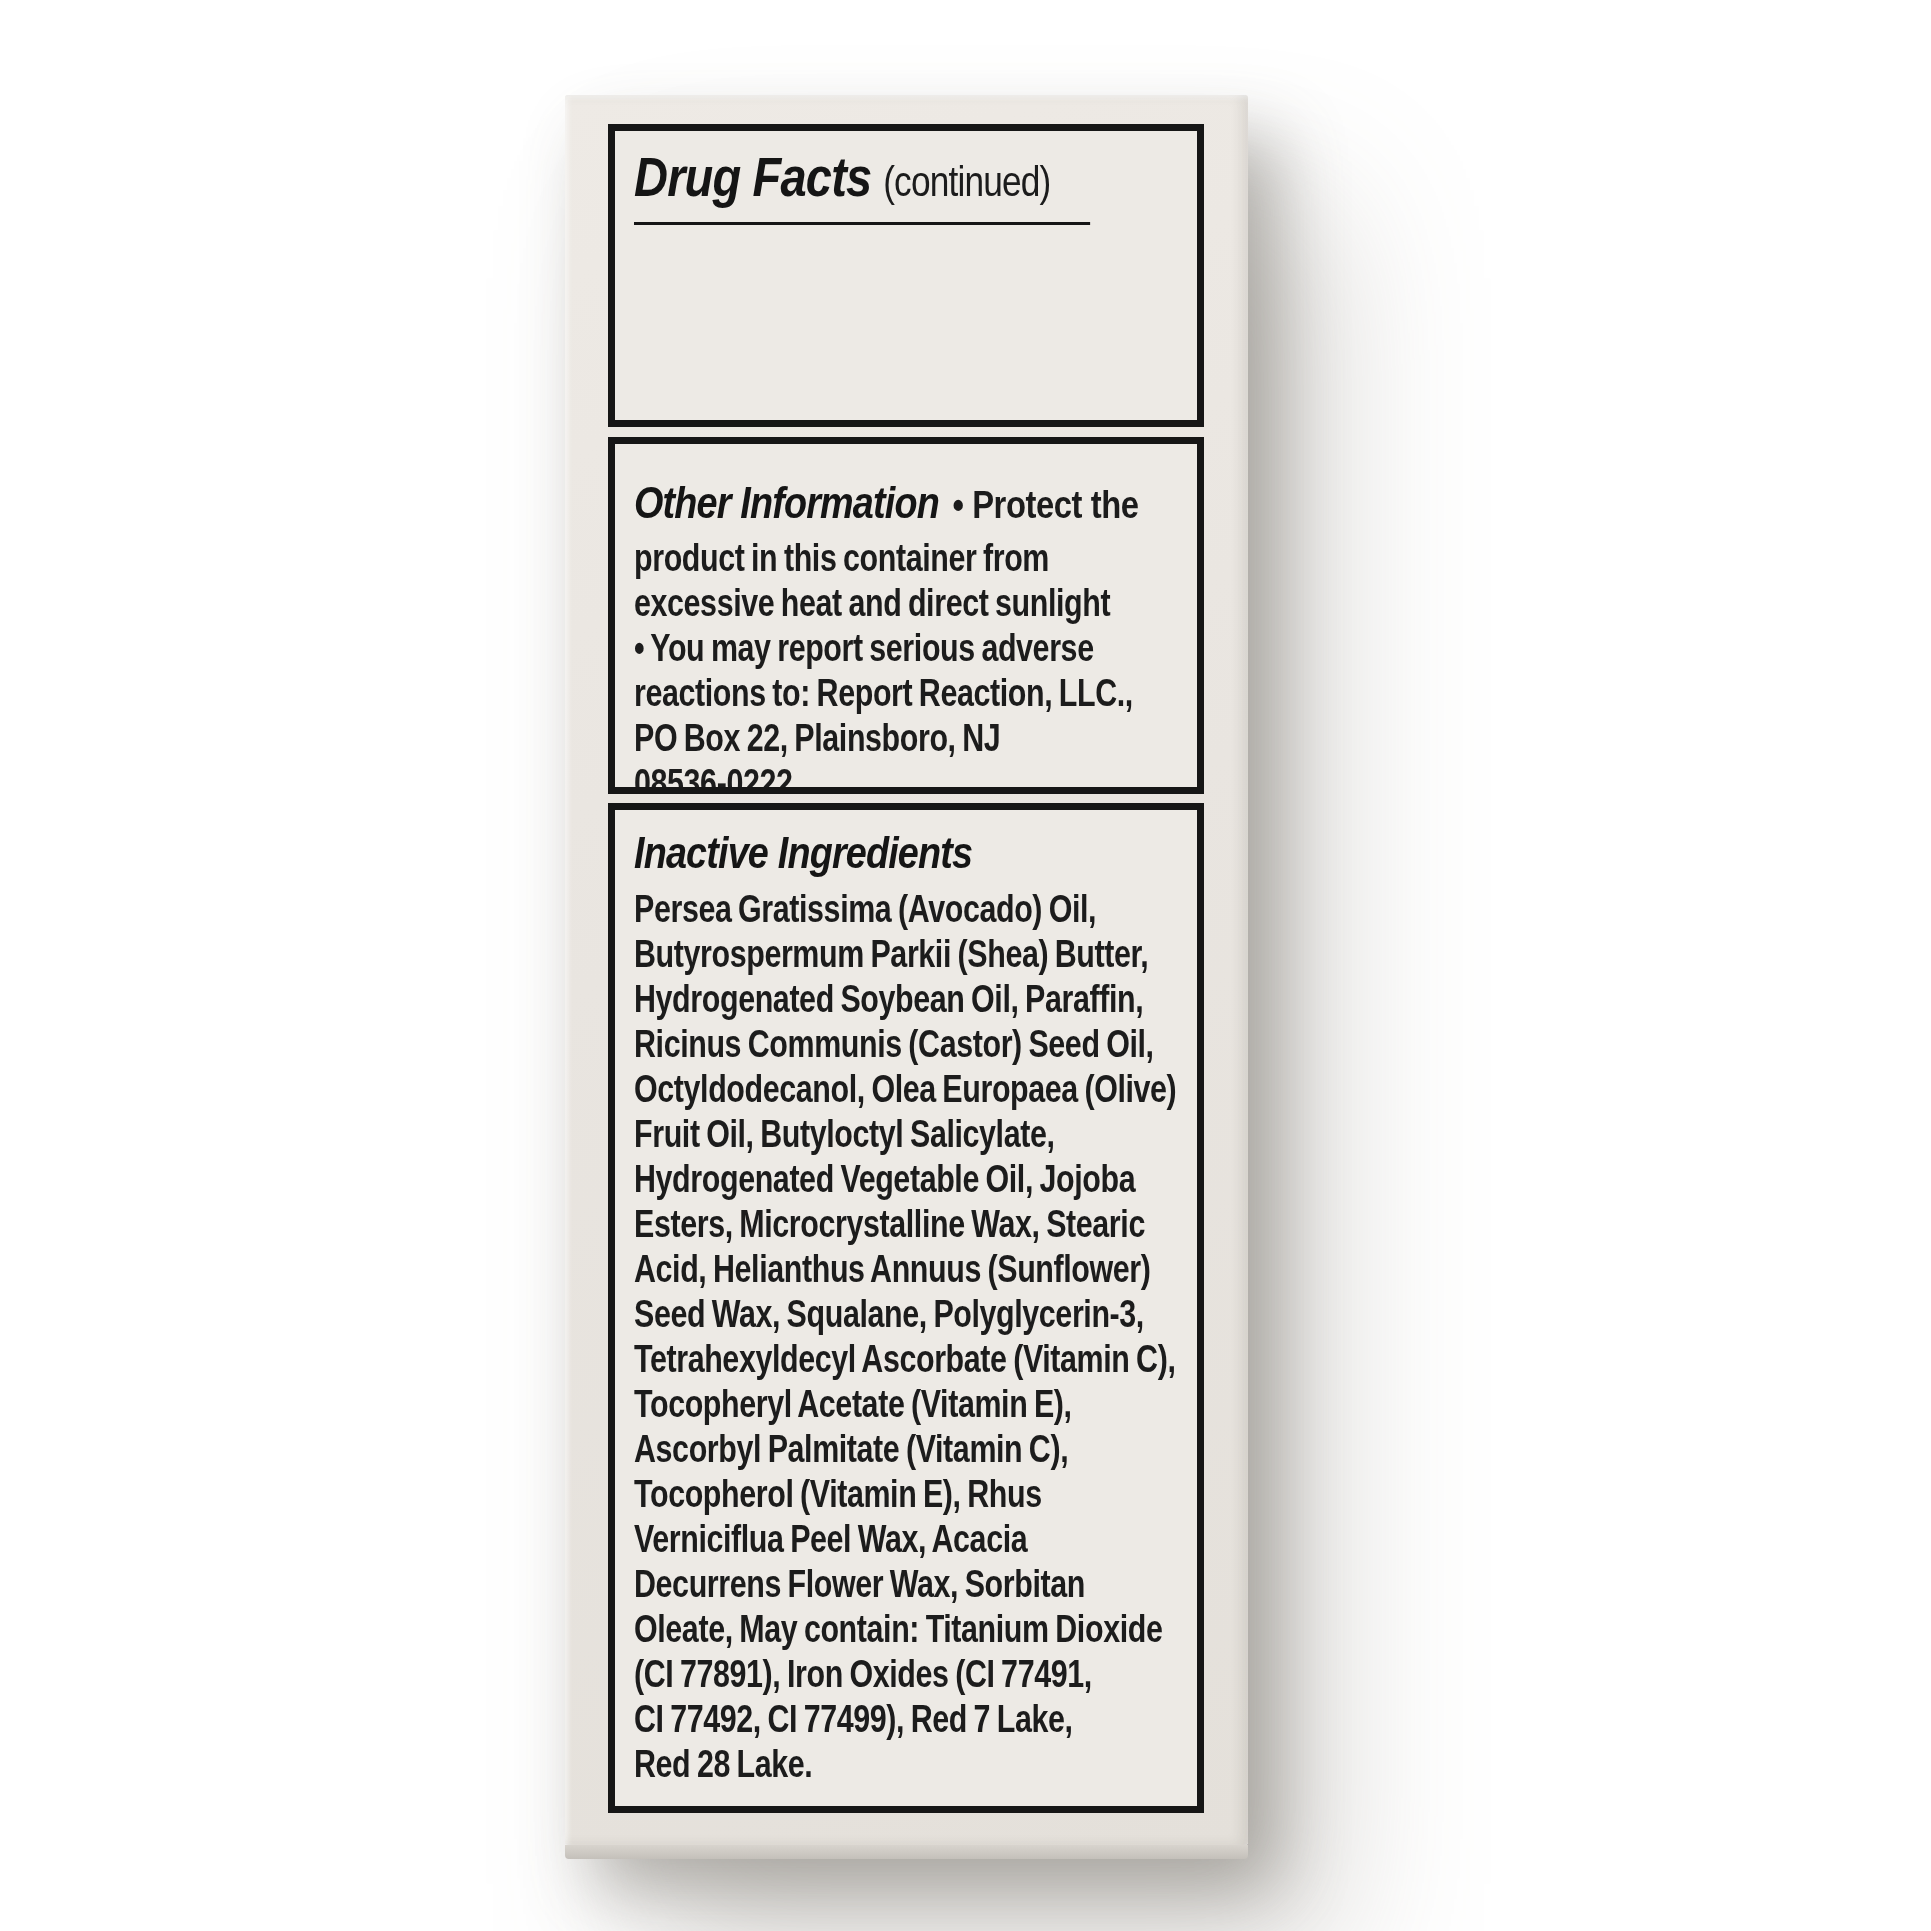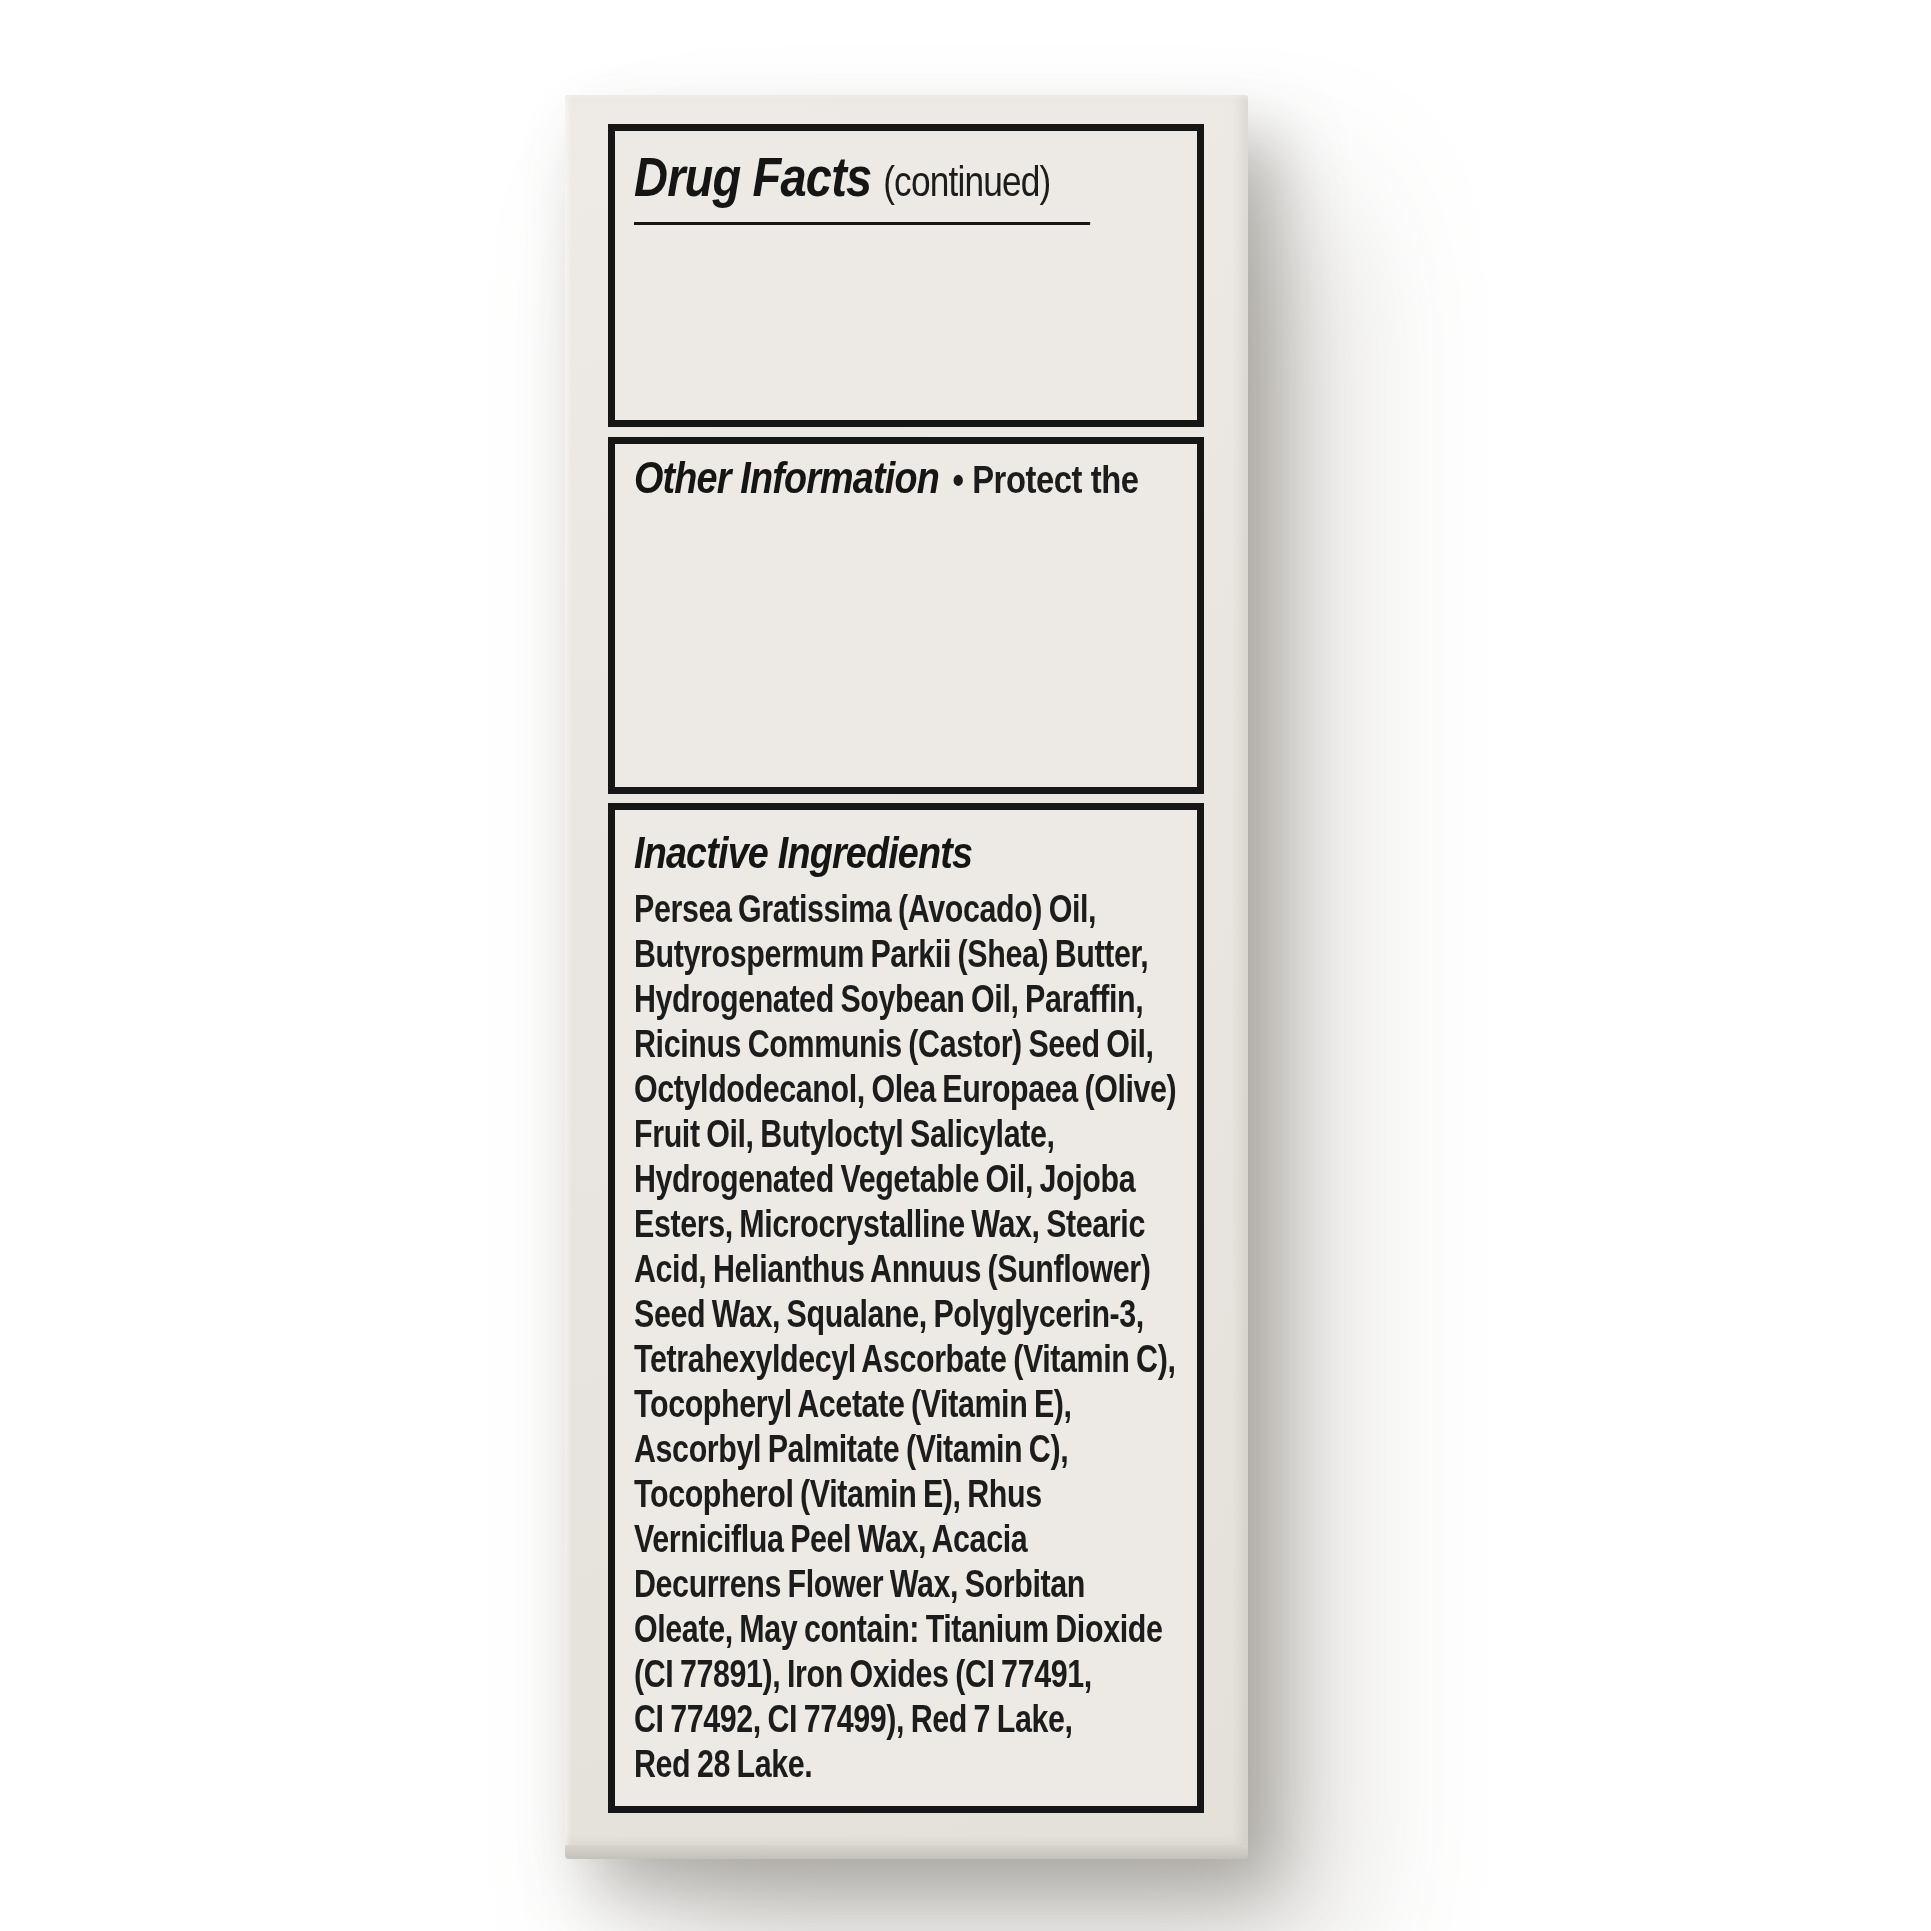--- a/index.html
+++ b/index.html
@@ -48,21 +48,21 @@
   }
   .section {
     box-sizing: border-box;
     border: 7.7px solid #161616;
     background: #edeae5;
     padding: 15.4px 19.3px;
     margin-bottom: 9.7px;
     overflow: hidden;
   }
   .section-1 { height: 303px; }
-  .section-2 { height: 357px; padding-top: 7px; }
+  .section-2 { height: 357px; padding-top: 32px; }
   .section-3 { height: 1010px; }
   .head-row {
     border-bottom: 3.9px solid #161616;
     padding-bottom: 13.5px;
     margin-bottom: 9.7px;
     white-space: nowrap;
     transform: scaleX(0.84);
     transform-origin: 0 50%;
   }
   .heading {
@@ -127,20 +127,28 @@
           <span class="heading">Drug Facts</span>
           <span class="head-suffix">(continued)</span>
         </div>
       </div>
 
       <div class="section section-2">
         <div class="head-line">
           <span class="heading-sm">Other Information</span>
           <span class="inline-suffix">• Protect the</span>
         </div>
+        <div class="lines">
+            <div class="line">product in this container from</div>
+            <div class="line">excessive heat and direct sunlight</div>
+            <div class="line">• You may report serious adverse</div>
+            <div class="line">reactions to: Report Reaction, LLC.,</div>
+            <div class="line">PO Box 22, Plainsboro, NJ</div>
+            <div class="line">08536-0222</div>
+          </div>
       </div>
 
       <div class="section section-3">
         <div class="head-solo">
           <span class="heading-sm">Inactive Ingredients</span>
         </div>
         <div class="lines">
             <div class="line">Persea Gratissima (Avocado) Oil,</div>
             <div class="line">Butyrospermum Parkii (Shea) Butter,</div>
             <div class="line">Hydrogenated Soybean Oil, Paraffin,</div>

